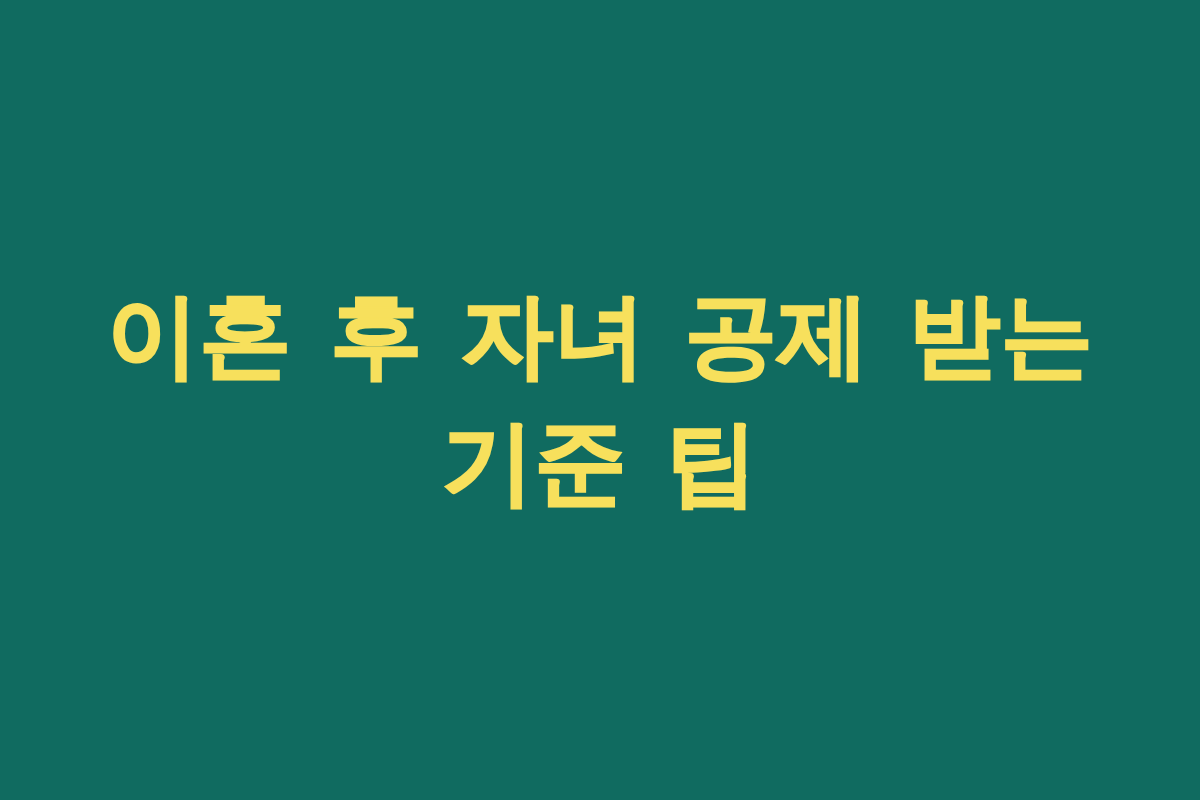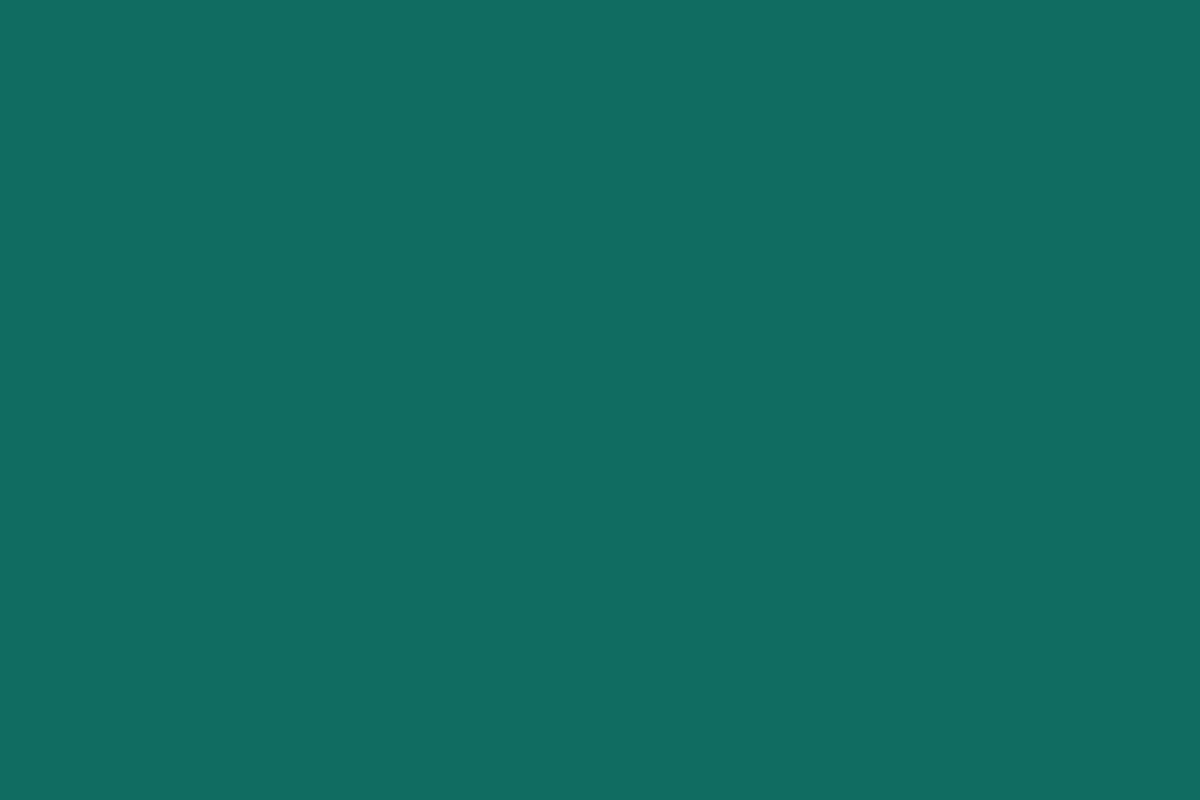--- a/index.html
+++ b/index.html
@@ -53,15 +53,17 @@
     
     white-space: nowrap;
   }
 </style>
 </head>
 <body>
 
 <div id="card" style="background-color: rgb(16, 107, 96);">
 
   <h1 id="headline" style="color: rgb(247, 224, 92); -webkit-text-stroke-color: rgb(247, 224, 92);">
+    <span class="line line-1">이혼 후 자녀 공제 받는</span>
+    <span class="line line-3">기준 팁</span>
   </h1>
 
 </div>
 
 </body></html>

